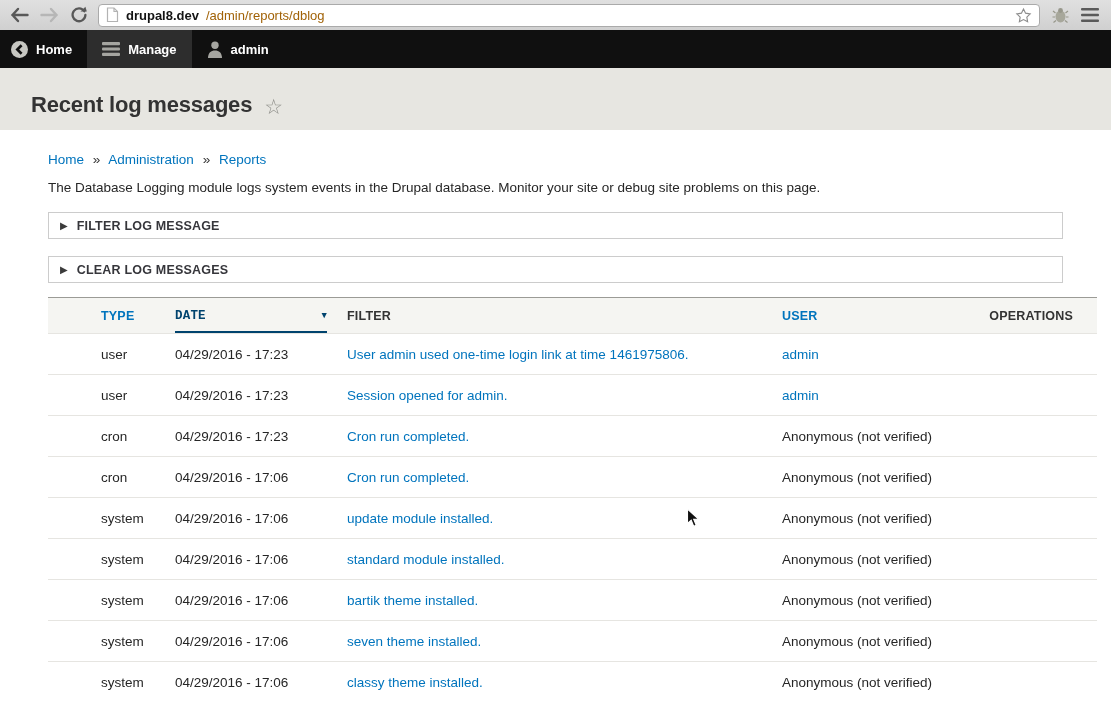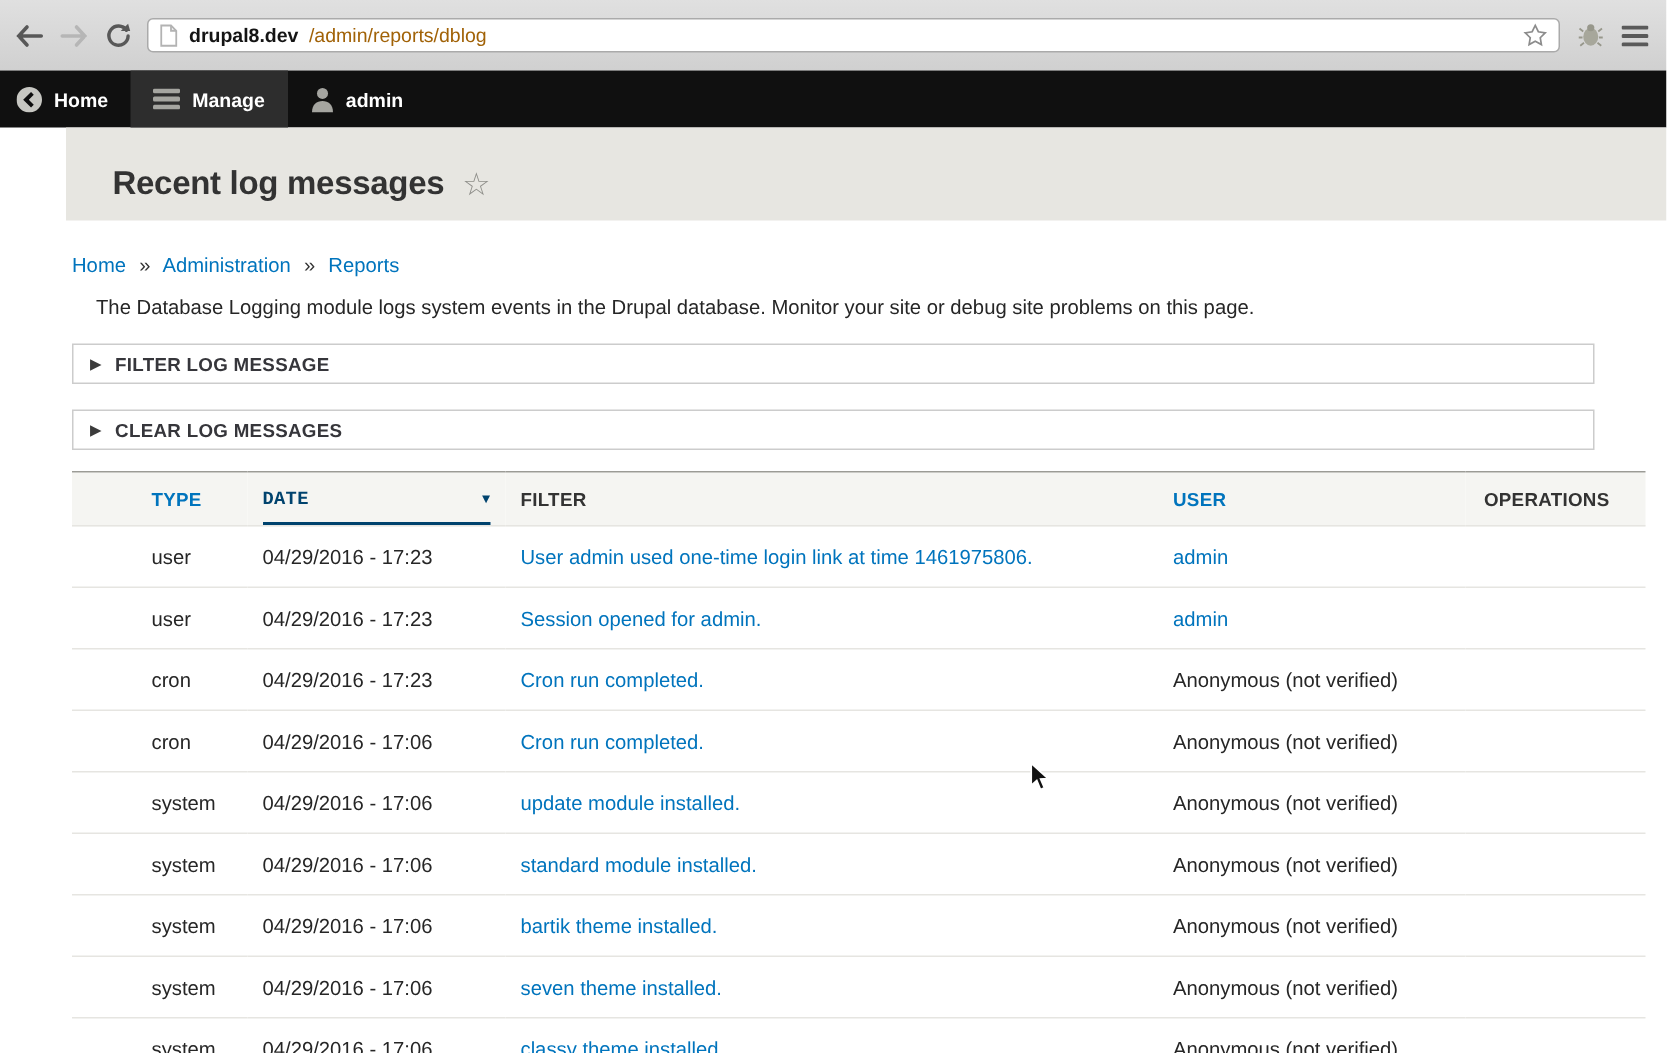--- a/index.html
+++ b/index.html
@@ -4,21 +4,21 @@
 <style>
   * { box-sizing: border-box; }
   html,body { margin:0; padding:0; }
   body {
     width:1111px; height:702px; overflow:hidden; position:relative;
     font-family:"Liberation Sans", sans-serif; background:#fff; color:#262626;
   }
 
   
   .browser-chrome {
-    height:47px; background:linear-gradient(#e0e0e0,#d0d0d0);
+    height:30px; background:linear-gradient(#e0e0e0,#d0d0d0);
     display:flex; align-items:center; padding:0 8px; gap:8px;
   }
   .nav-btn { display:flex; align-items:center; justify-content:center; width:22px; height:22px; flex:0 0 auto; }
   .omnibox {
     flex:1; height:23px; background:#fff; border:1px solid #aaa; border-radius:4px;
     display:flex; align-items:center; padding:0 7px; gap:7px; font-size:13px; min-width:0;
   }
   .omnibox .domain { color:#141414; font-weight:600; white-space:nowrap; }
   .omnibox .path   { color:#a16207; white-space:nowrap; flex:1; }
   .chrome-right { display:flex; align-items:center; gap:12px; padding:0 4px; }
@@ -29,31 +29,31 @@
     color:#fff; font-size:13px; font-weight:bold;
   }
   .toolbar-item { display:flex; align-items:center; gap:8px; padding:0 15px; cursor:default; }
   .toolbar-item:first-child { padding-left:11px; }
   .toolbar-item.active { background:#2d2d2d; }
   .toolbar-item.active .tb-label { }
 
   
   .title-bar {
     height:62px; background:#e7e6e1; display:flex; align-items:center;
-    padding:12px 0 0 31px; gap:12px;margin-left:44px;
+    padding:12px 0 0 31px; gap:12px;
   }
   .page-title { margin:0; font-size:22px; font-weight:bold; color:#333; letter-spacing:-0.2px; }
   .flag-star { font-size:21px; color:#8f8f8a; line-height:1; margin-top:2px; }
 
   
   .content { padding:0 48px; }
   .breadcrumb { margin-top:22px; font-size:13.5px; }
   .breadcrumb a { color:#0074bd; text-decoration:none; }
   .crumb-sep { color:#333; margin:0 5px; }
-  .description { margin:13px 16px 0; font-size:13.5px; color:#262626; }
+  .description { margin:13px 0 0; font-size:13.5px; color:#262626; }
 
   .fieldset {
     margin-top:17px; border:1px solid #ccc; height:27px; background:#fff;
     display:flex; align-items:center; gap:9px; padding:0 11px; cursor:default;
   }
   .fieldset .arrow { font-size:10px; color:#3b3b3b; }
   .fieldset .fs-label { font-size:12.5px; font-weight:bold; color:#36363b; letter-spacing:0.2px; }
 
   
   table.log-table {

